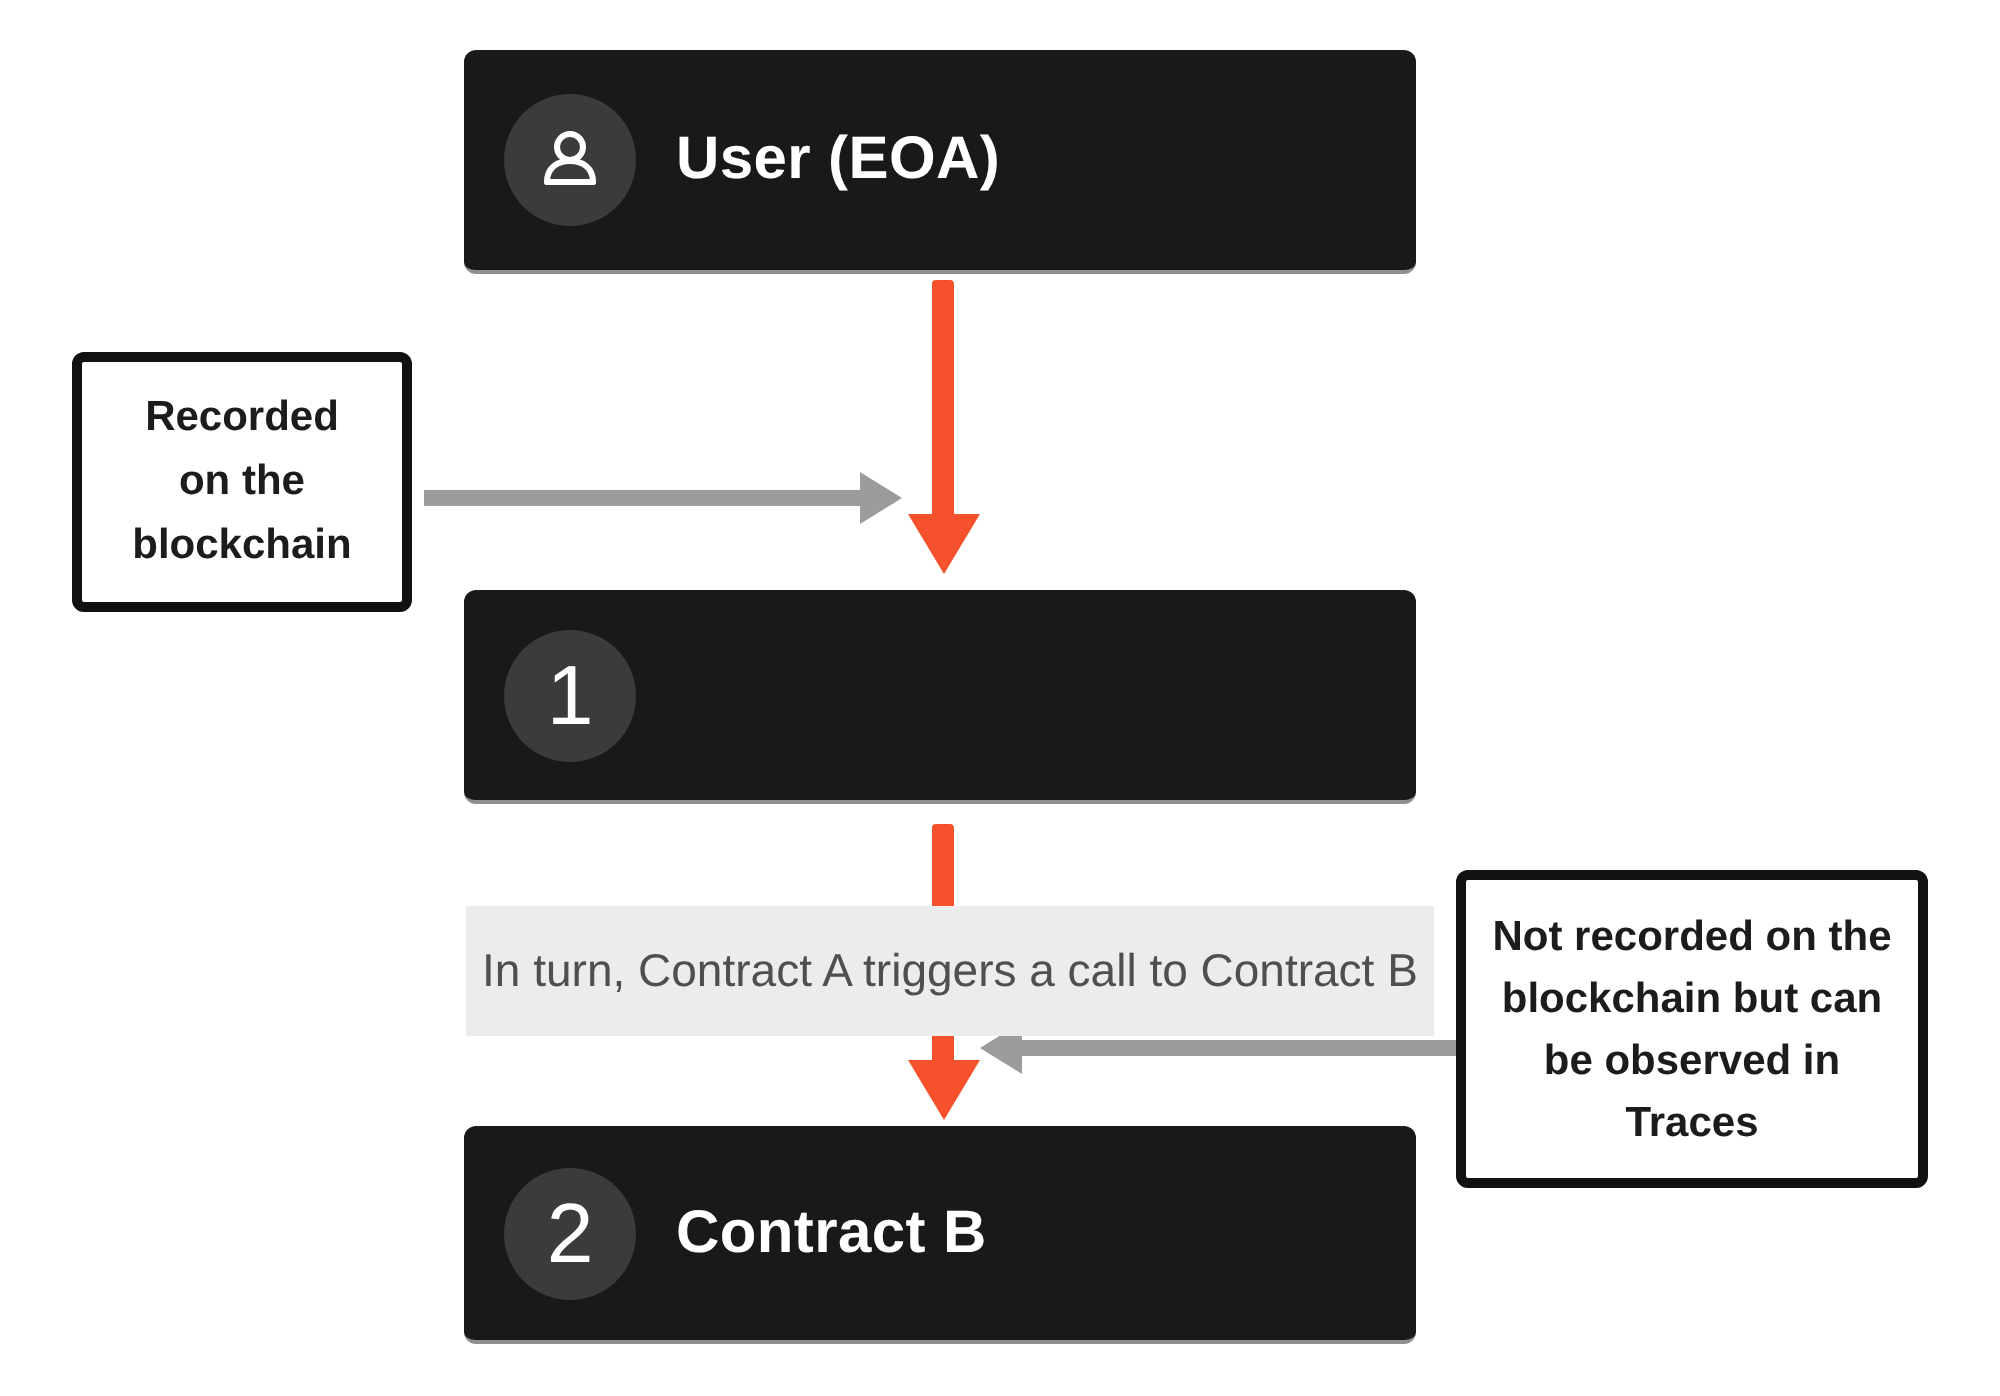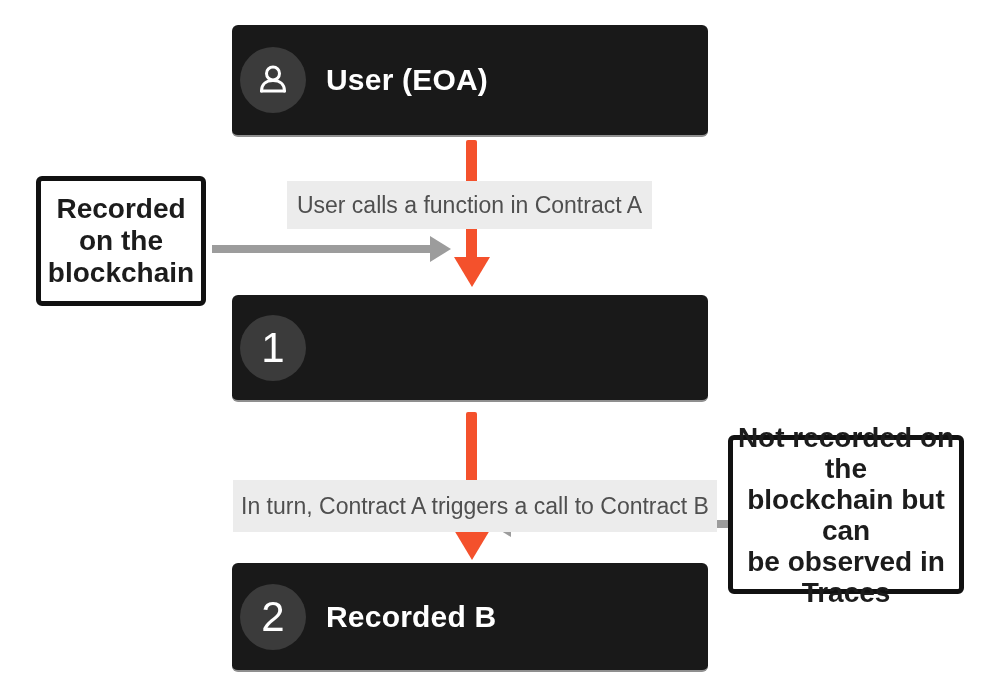--- a/index.html
+++ b/index.html
@@ -11,21 +11,21 @@
   
   .node {
     position: absolute;
     left: 232px;
     width: 476px;
     background: #191919;
     border-radius: 6px;
     border-bottom: 2px solid #8f8f8f;
     display: flex;
     align-items: center;
-    padding: 0 8px;
+    padding: 0 20px;
     gap: 20px;
   }
   .badge-circle {
     width: 66px;
     height: 66px;
     border-radius: 50%;
     background: #3b3b3b;
     display: flex;
     align-items: center;
     justify-content: center;
@@ -93,21 +93,21 @@
     position: absolute;
     background: #ffffff;
     border: 5px solid #111111;
     border-radius: 6px;
     display: flex;
     align-items: center;
     justify-content: center;
     text-align: center;
     color: #1c1c1c;
     font-weight: 700;
-    font-size: 28px;
+    font-size: 21px;
     white-space: pre-line;
   }
   .callout-left  { line-height: 32px; }
   .callout-right { line-height: 31px; text-align: center; }
 </style>
 </head>
 <body>
 
 <div class="canvas">
 
@@ -127,47 +127,44 @@
     <div class="badge-circle">
       <svg width="38" height="38" viewBox="0 0 38 38" fill="none">
         <circle cx="19" cy="12.5" r="6.5" stroke="#ffffff" stroke-width="3"></circle>
         <path d="M7.5 30 C7.5 23 12.5 19.5 19 19.5 C25.5 19.5 30.5 23 30.5 30" stroke="#ffffff" stroke-width="3" stroke-linecap="round"></path>
         <path d="M7.5 30 L30.5 30" stroke="#ffffff" stroke-width="3" stroke-linecap="round"></path>
       </svg>
     </div>
     <div class="node-title">User (EOA)</div>
   </div>
 
-  <div class="edge-label" style="left:287px; top:181px; width:365px; height:48px;">
-    <span>User calls a function in Contract A</span>
-  </div>
 
   <div class="callout callout-left" style="left:36px; top:176px; width:170px; height:130px;">
     <span>Recorded
 on the
 blockchain</span>
   </div>
 
   <div class="node" style="top:295px; height:107px;">
     <div class="badge-circle">
       <span class="badge-number">1</span>
     </div>
   </div>
 
-  <div class="edge-label" style="left:233px; top:480px; width:484px; height:52px;">
+  <div class="edge-label" style="left:233px; top:453px; width:484px; height:65px;">
     <span>In turn, Contract A triggers a call to Contract B</span>
   </div>
 
   <div class="callout callout-right" style="left:728px; top:435px; width:236px; height:159px;">
     <span>Not recorded on the
 blockchain but can
 be observed in
 Traces</span>
   </div>
 
   <div class="node" style="top:563px; height:109px;">
     <div class="badge-circle">
       <span class="badge-number">2</span>
     </div>
-    <div class="node-title">Recorded B</div>
+    <div class="node-title">Contract B</div>
   </div>
 
 </div>
 
 </body></html>

